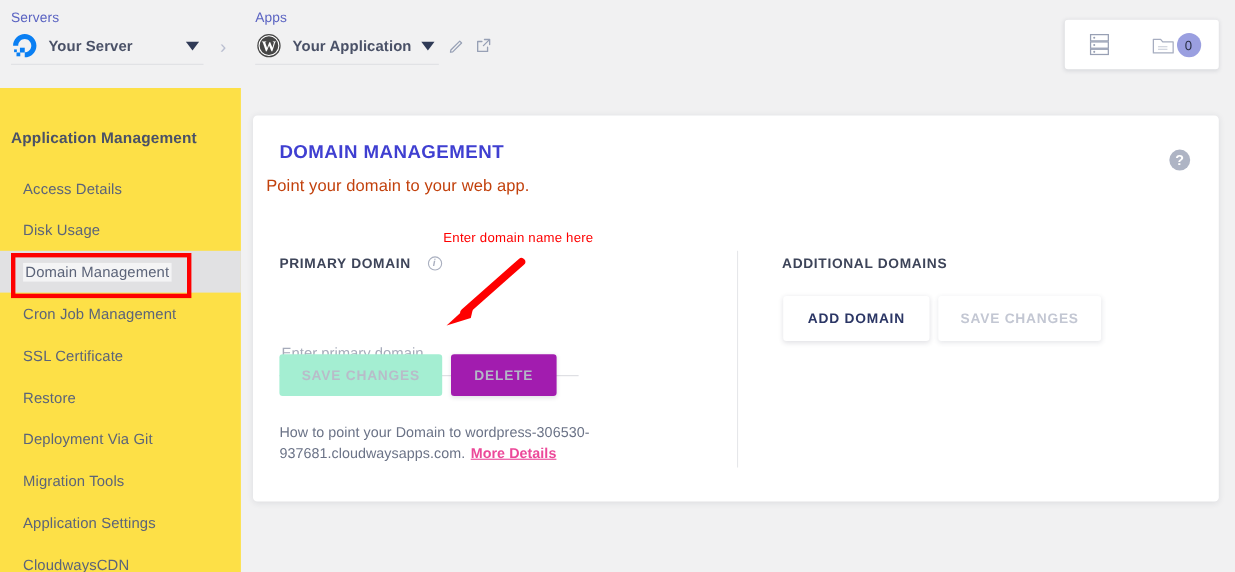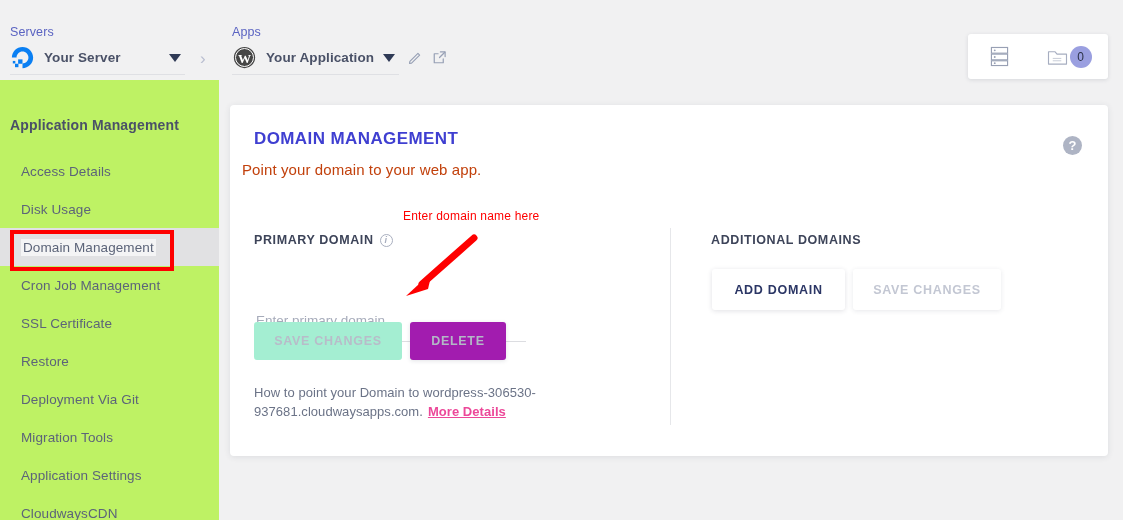--- a/index.html
+++ b/index.html
@@ -13,21 +13,21 @@
   body {
     font-family: "Liberation Sans", sans-serif;
     background: #f1f1f2;
     color: #5c6479;
     position: relative;
   }
 
   
   .topbar {
     position: absolute;
-    top: 16px; left: 0;
+    top: 0; left: 0;
     width: 1029px;
     height: 80px;
     background: #f1f1f2;
   }
 
   .crumb-group {
     position: absolute;
     top: 8px;
   }
   .crumb-group.servers { left: 10px; width: 175px; }
@@ -121,21 +121,21 @@
     justify-content: center;
     line-height: 1;
   }
 
   
   .sidebar {
     position: absolute;
     top: 80px; left: 0;
     width: 219px;
     height: 440px;
-    background: #bef264;
+    background: #fde047;
     padding-left: 16px;
   }
 
   .sidebar-title {
     position: absolute;
     top: 37px;
     left: 10px;
     font-size: 14px;
     font-weight: bold;
     color: #4a5167;
@@ -238,22 +238,22 @@
 
   
   .field-label {
     position: absolute;
     top: 128px; left: 24px;
     font-size: 12.5px;
     font-weight: bold;
     color: #3d4459;
     letter-spacing: .6px;
     display: flex;
-    align-items: flex-end;
-    gap: 6px;
+    align-items: flex-start;
+    gap: 15px;
   }
 
   .info-circle {
     width: 13px; height: 13px;
     border-radius: 50%;
     border: 1px solid #a9afbf;
     color: #a9afbf;
     font-size: 9px;
     font-weight: bold;
     display: flex;

